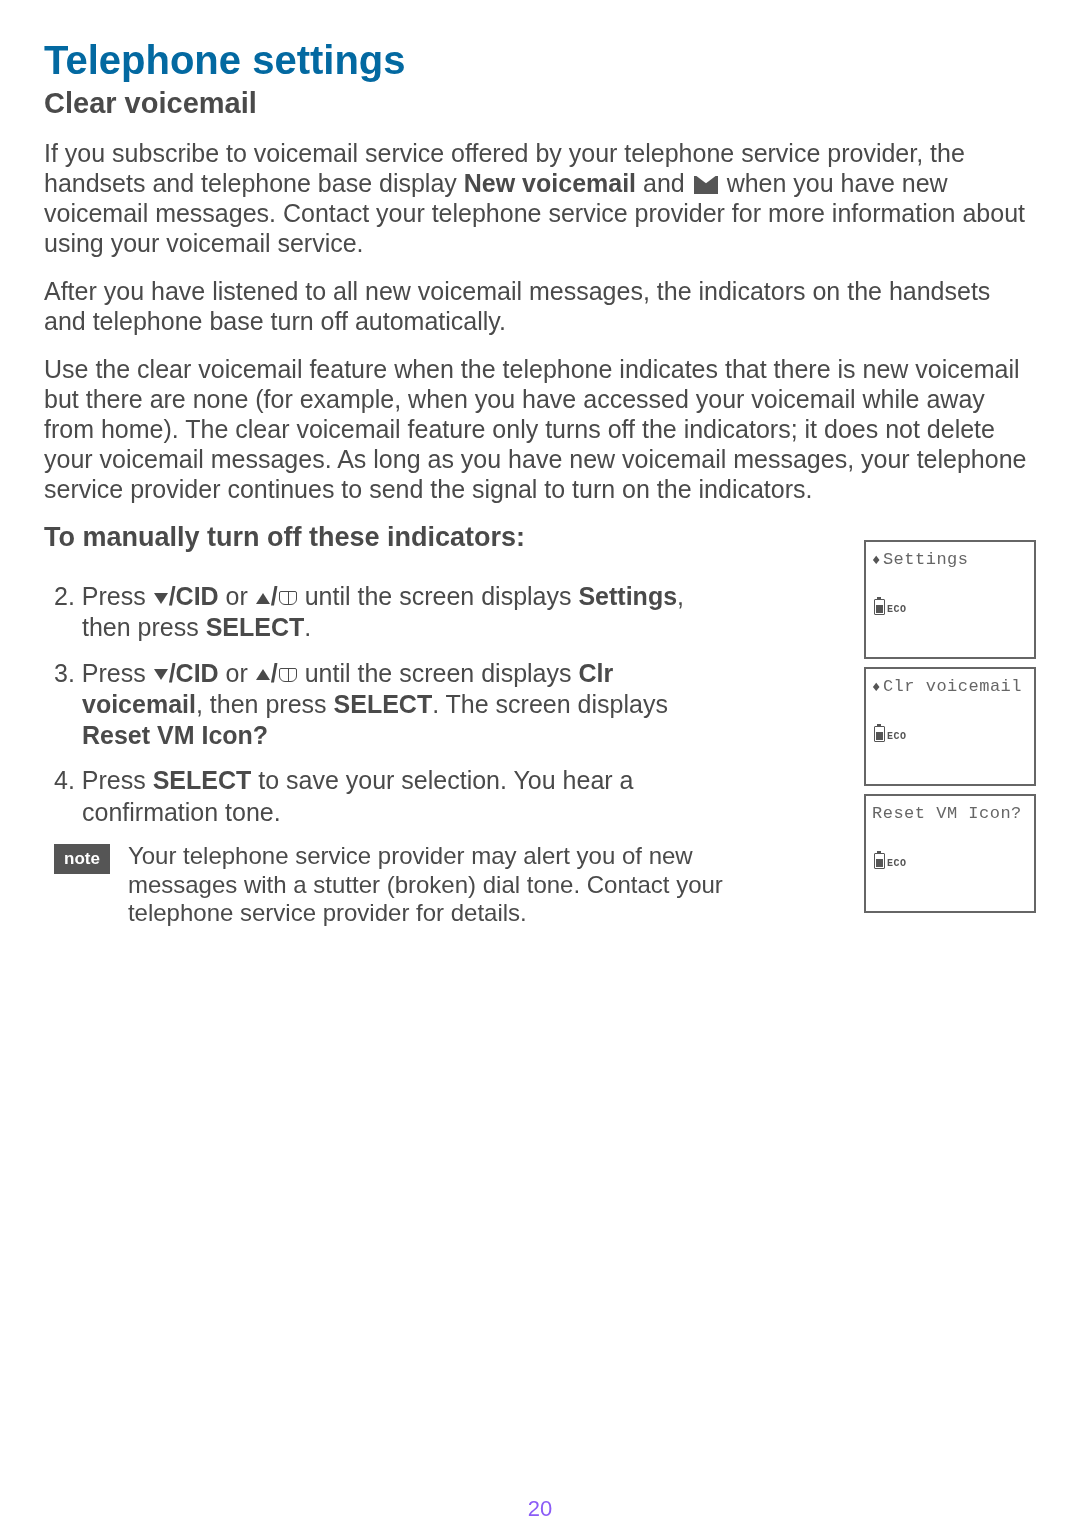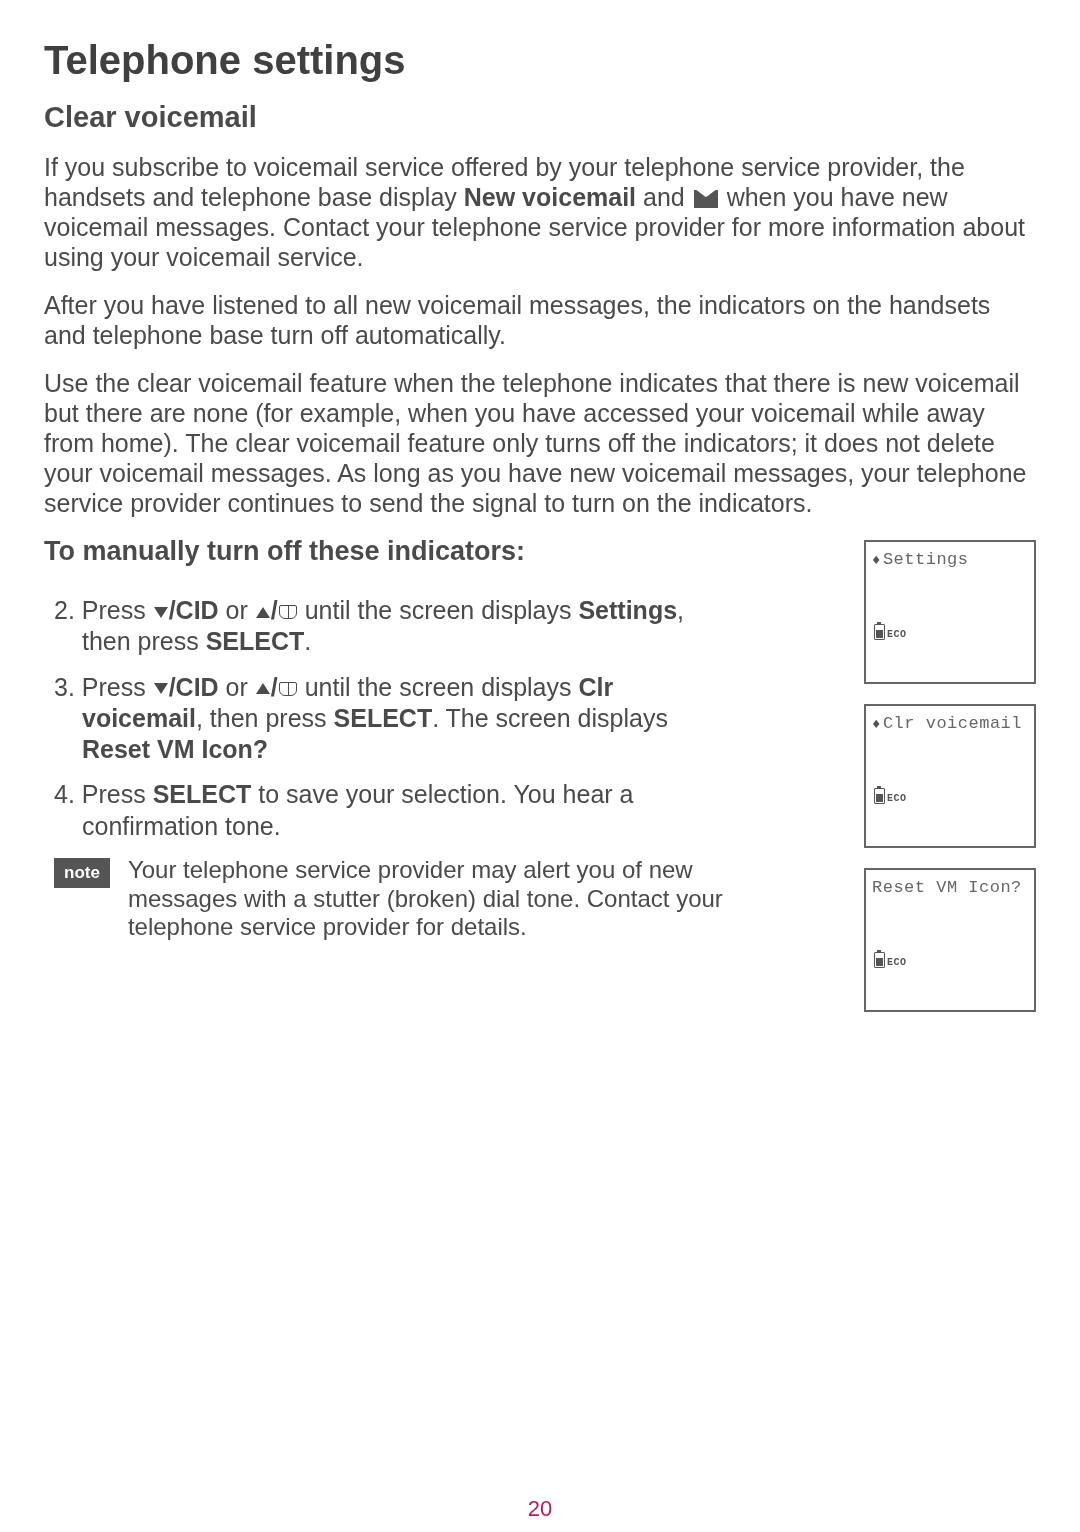--- a/index.html
+++ b/index.html
@@ -12,22 +12,22 @@
       height: 1532px;
       background: #ffffff;
       font-family: Arial, Helvetica, sans-serif;
       color: #4a4a4a;
       position: relative;
       padding: 38px 44px;
     }
     .page-title {
       font-size: 40px;
       font-weight: bold;
-      color: #404040;
-      margin-bottom: 18px;
+      color: #0369a1;
+      margin-bottom: 4px;
     }
     .section-title {
       font-size: 29px;
       font-weight: bold;
       color: #4a4a4a;
       margin-bottom: 18px;
     }
     .subsection-title {
       font-size: 27px;
       font-weight: bold;
@@ -82,22 +82,22 @@
       color: #4a4a4a;
     }
     .screen-panels {
       position: absolute;
       right: 0;
       top: 502px;
       width: 172px;
     }
     .screen {
       border: 2px solid #666;
-      height: 144px;
-      margin-bottom: 20px;
+      height: 119px;
+      margin-bottom: 8px;
       padding: 8px 6px;
       position: relative;
       font-family: "Courier New", monospace;
       background: #fff;
     }
     .screen-text {
       font-size: 17px;
       color: #666;
       letter-spacing: 0.5px;
       white-space: nowrap;
@@ -209,21 +209,21 @@
       width:1.5px;
       background:#4a4a4a;
     }
     .page-number {
       position: absolute;
       bottom: 10px;
       left: 0;
       right: 0;
       text-align: center;
       font-size: 22px;
-      color: #be185d;
+      color: #8b5cf6;
     }
   </style>
 </head>
 <body>
 
 <div class="main-content">
   <h1 class="page-title">Telephone settings</h1>
 
   <h2 class="section-title">Clear voicemail</h2>
 

